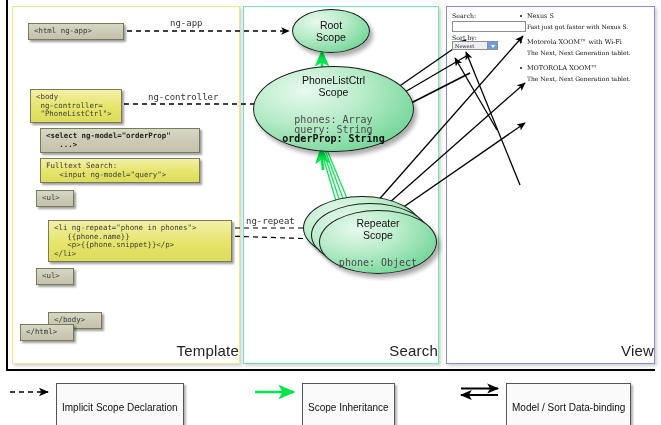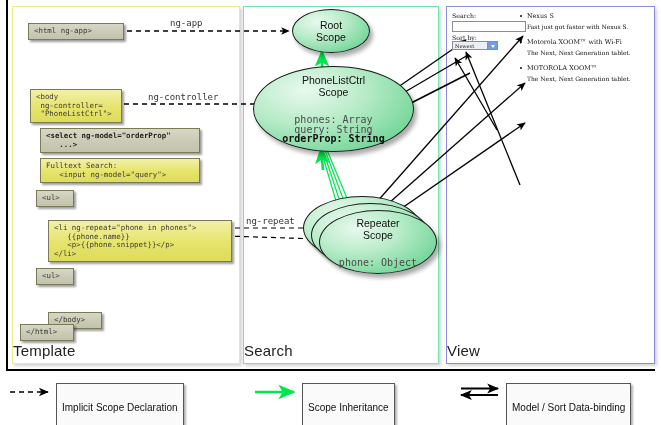--- a/index.html
+++ b/index.html
@@ -14,21 +14,21 @@
   .left-rule{position:absolute;left:6px;top:0;width:2px;height:370px;background:#000;}
   .bottom-rule{position:absolute;left:6px;top:369px;width:649px;height:2px;background:#000;}
 
   
   .panel{position:absolute;top:6px;height:356px;background:#fff;border:1.5px solid #ccc;
          box-shadow:2px 2px 3px rgba(0,0,0,.18);}
   .panel.template{left:12px;width:226px;border-color:#efe98a;}
   .panel.model{left:243px;width:194px;border-color:#6ee7b0;}
   .panel.view{left:446px;width:207px;border-color:#8b8bdb;}
 
-  .panel-title{position:absolute;bottom:4px;left:0;width:100%;text-align:left;
+  .panel-title{position:absolute;bottom:4px;left:0;width:100%;text-align:right;
                font-size:15px;color:#222;letter-spacing:.2px;}
 
   
   .code{
     position:absolute;
     background:linear-gradient(180deg,#f2f0a8 0%,#e6e46a 55%,#dedc5c 100%);
     border:1px solid #7a7a55;
     box-shadow:2px 2px 2px rgba(0,0,0,.38);
     font-family:"DejaVu Sans Mono","Liberation Mono",monospace;
     font-size:7.4px;line-height:8.6px;color:#3d3d33;

